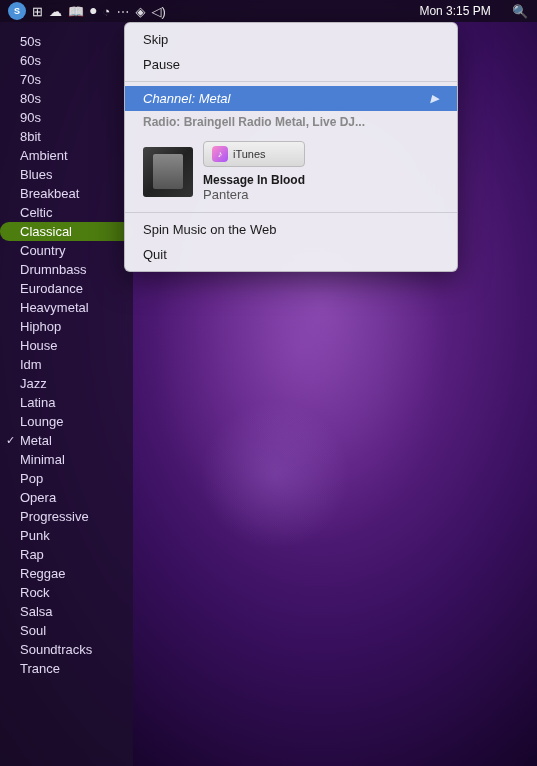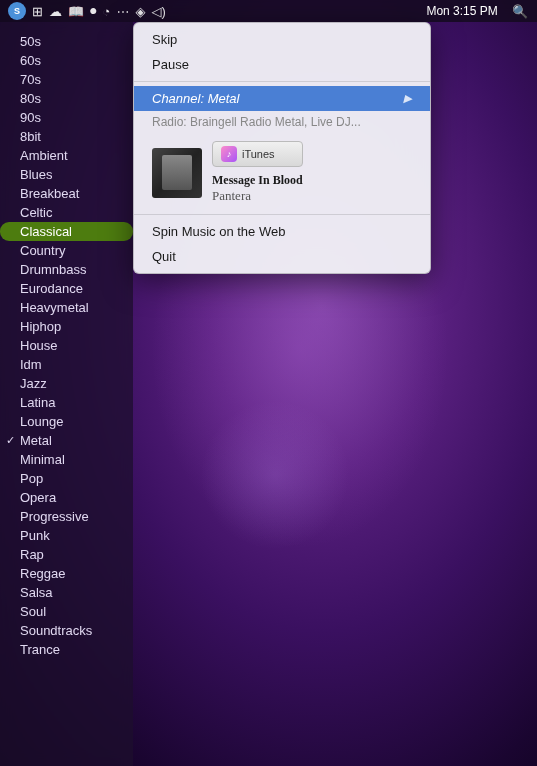--- a/index.html
+++ b/index.html
@@ -39,21 +39,21 @@
 
     .menubar-left {
       display: flex;
       align-items: center;
       gap: 6px;
     }
 
     .menubar-right {
       display: flex;
       align-items: center;
-      gap: 15px;
+      gap: 22px;
       font-size: 12px;
       color: white;
     }
 
     .spin-icon {
       width: 18px;
       height: 18px;
       background: #4a90d9;
       border-radius: 50%;
       display: flex;
@@ -108,22 +108,22 @@
       position: absolute;
       left: 6px;
       font-size: 11px;
       color: #e0d8f0;
     }
 
     
     .dropdown {
       position: absolute;
       top: 22px;
-      left: 133px;
-      width: 298px;
+      left: 124px;
+      width: 334px;
       background: rgba(240, 238, 245, 0.97);
       backdrop-filter: blur(20px);
       border-radius: 6px;
       box-shadow: 0 8px 30px rgba(0,0,0,0.5);
       z-index: 200;
       padding: 4px 0;
       border: 1px solid rgba(0,0,0,0.2);
     }
 
     .dropdown-item {
@@ -145,20 +145,21 @@
     .dropdown-separator {
       height: 1px;
       background: rgba(0,0,0,0.12);
       margin: 4px 0;
     }
 
     .dropdown-radio-info {
       padding: 4px 18px 6px;
       font-size: 12px;
       color: #888;
+      font-weight: bold;
     }
 
     .dropdown-card {
       padding: 6px 18px;
       display: flex;
       align-items: center;
       gap: 10px;
     }
 
     .album-art {
@@ -208,21 +209,20 @@
       display: flex;
       align-items: center;
       justify-content: center;
       font-size: 9px;
       color: white;
     }
 
     .song-info {
       font-size: 12px;
       color: #1a1a1a;
-      font-family: Liberation Serif, serif;
     }
 
     .song-title {
       font-weight: 600;
       font-size: 12px;
     }
 
     .song-artist {
       font-size: 13px;
       color: #555;
@@ -310,20 +310,21 @@
     <div class="sidebar-item">Latina</div>
     <div class="sidebar-item">Lounge</div>
     <div class="sidebar-item checked">Metal</div>
     <div class="sidebar-item">Minimal</div>
     <div class="sidebar-item">Pop</div>
     <div class="sidebar-item">Opera</div>
     <div class="sidebar-item">Progressive</div>
     <div class="sidebar-item">Punk</div>
     <div class="sidebar-item">Rap</div>
     <div class="sidebar-item">Reggae</div>
+    <div class="sidebar-item">Rock</div>
     <div class="sidebar-item">Salsa</div>
     <div class="sidebar-item">Soul</div>
     <div class="sidebar-item">Soundtracks</div>
     <div class="sidebar-item">Trance</div>
   </div>
 
 <div class="dropdown">
   <div class="dropdown-item">
     <span>Skip</span>
   </div>

